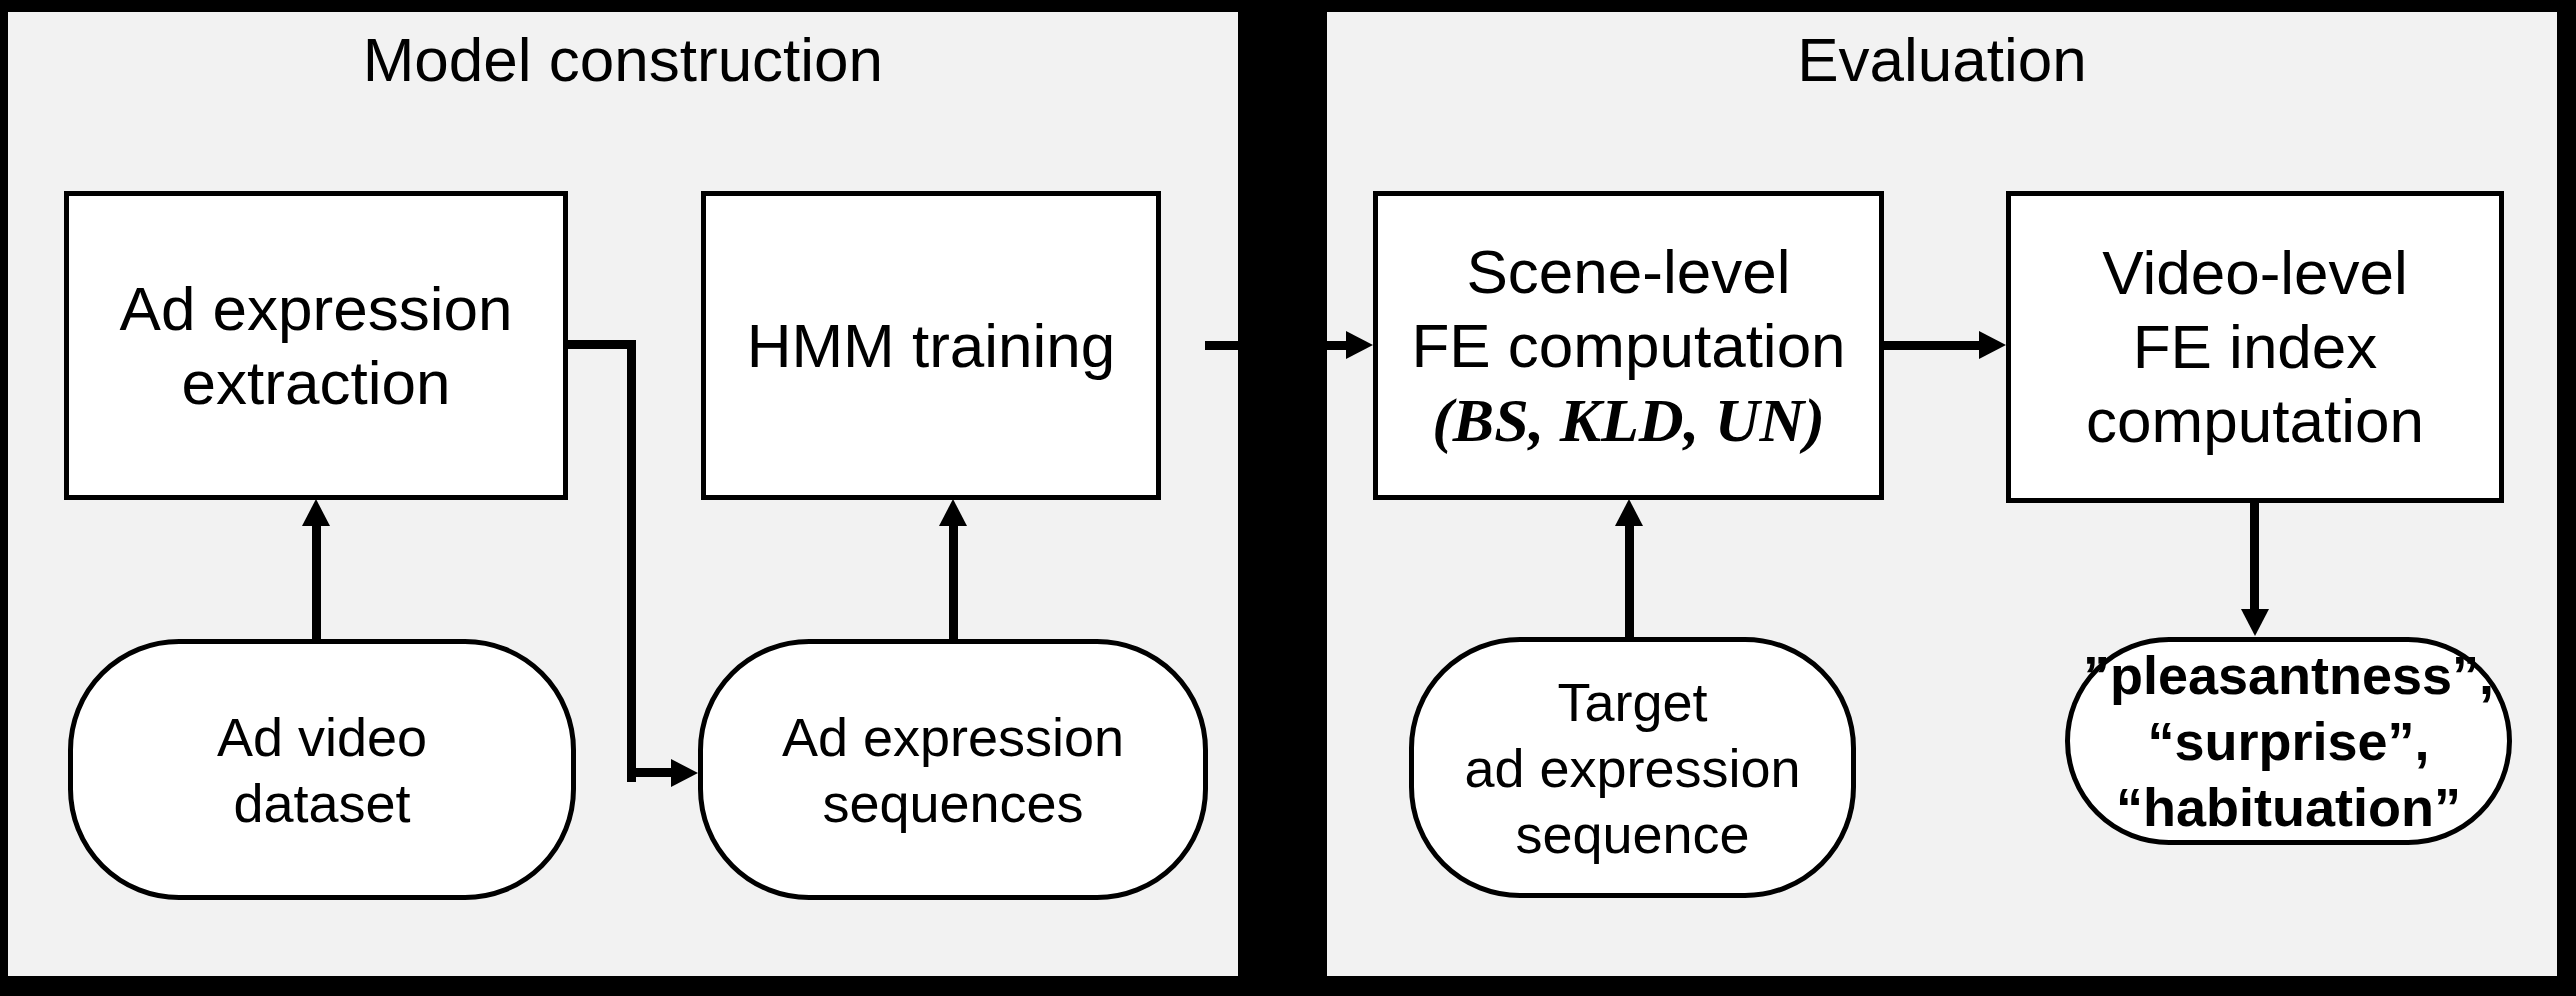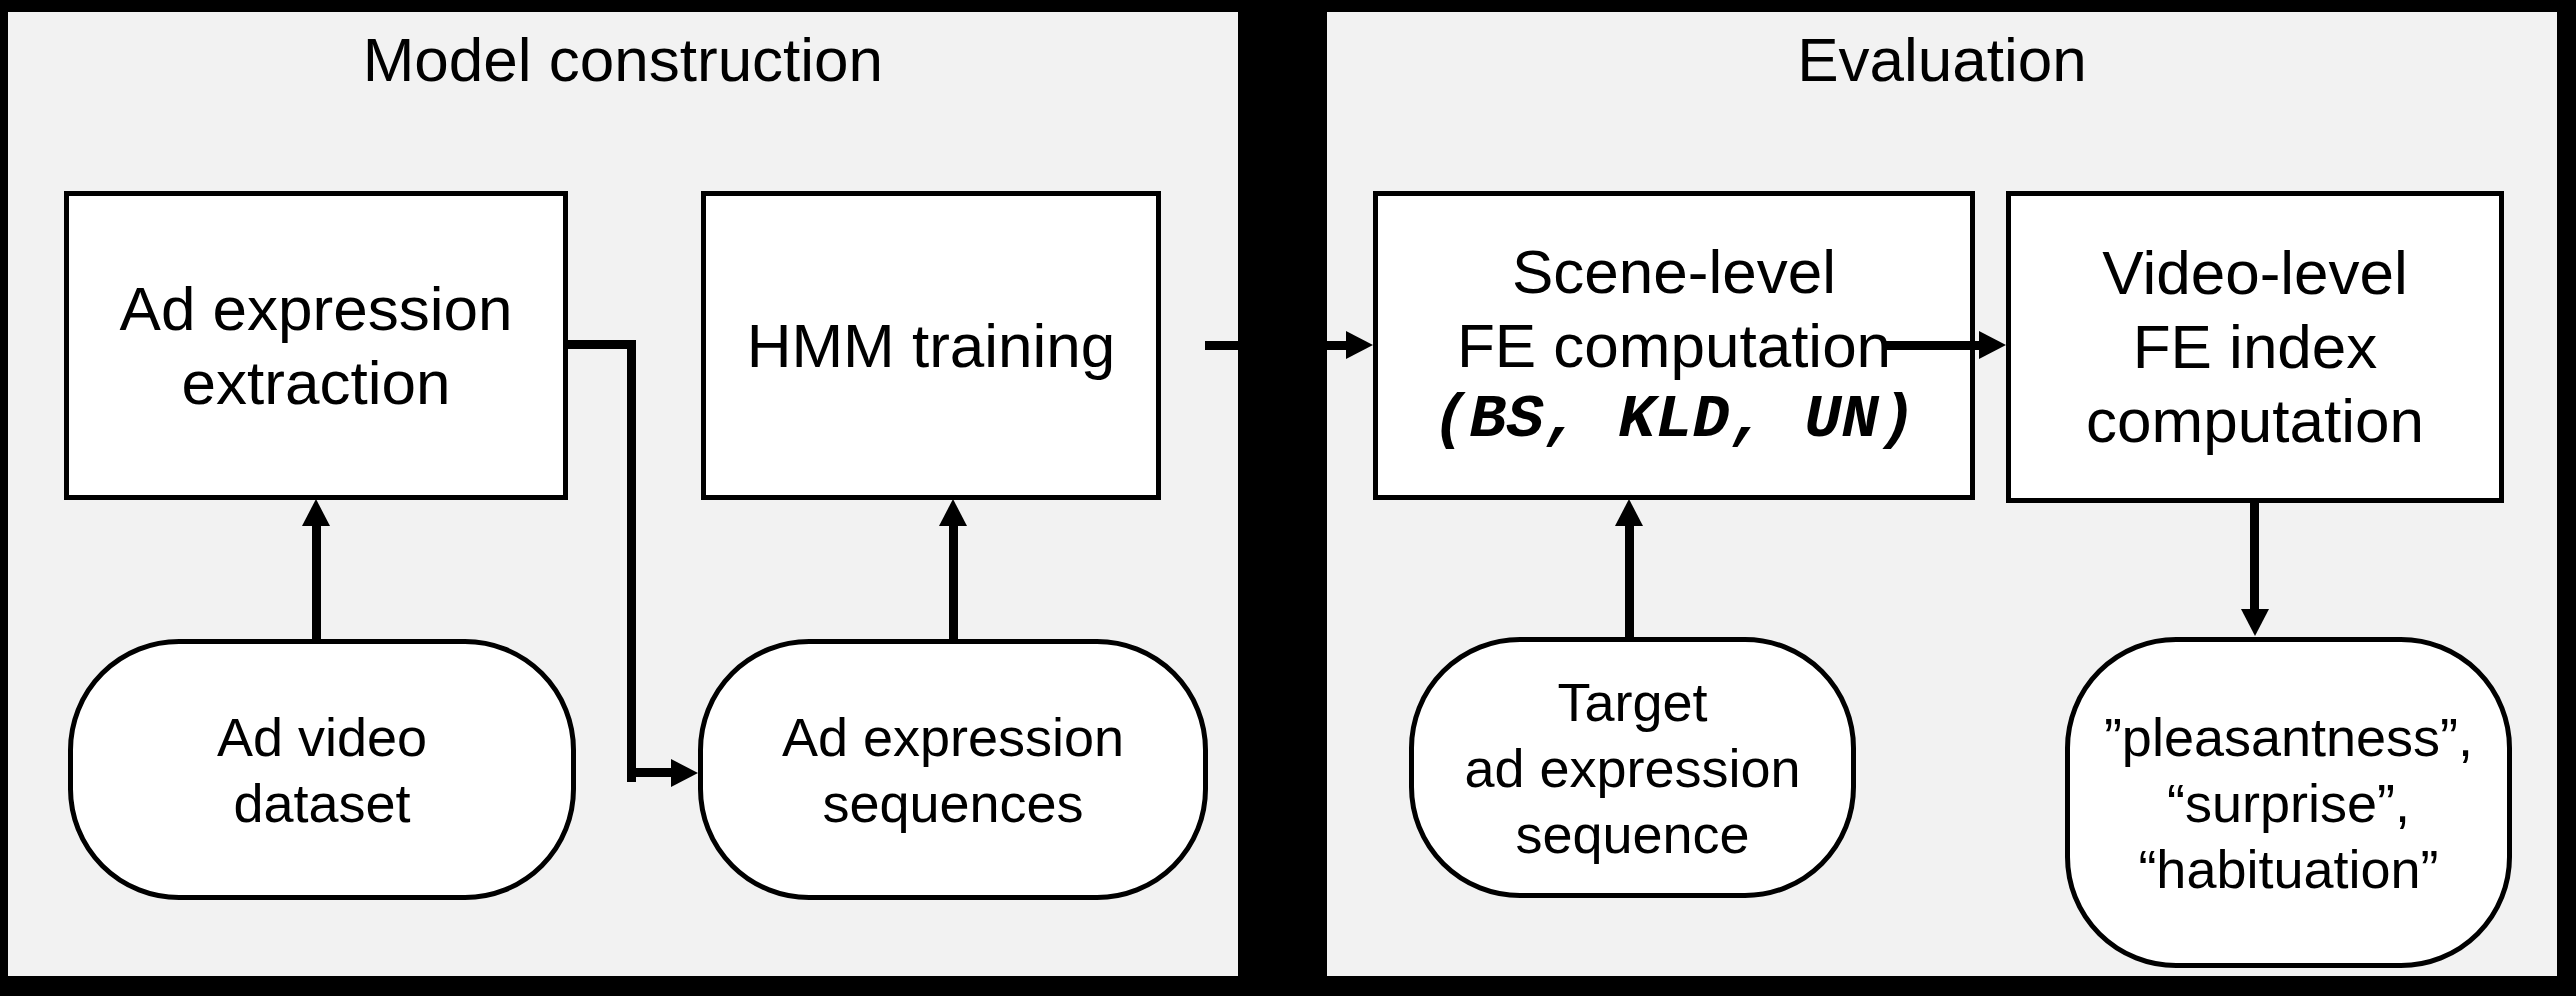--- a/index.html
+++ b/index.html
@@ -33,39 +33,39 @@
     border:5.2px solid #000;
     box-sizing:border-box;
     display:flex;flex-direction:column;
     justify-content:center;align-items:center;
     text-align:center;
   }
   .box .nl{font-size:62px;line-height:74px;white-space:nowrap;}
   .stadium{border-radius:111px;}
   .stadium .nl{font-size:54px;line-height:66px;white-space:nowrap;}
   .math-line{
-    font-family:Liberation Mono, monospace;
+    font-family:Liberation Serif, serif;
     font-style:italic;font-weight:600;
   }
   
   .shaft{position:absolute;background:#000;}
   .head{position:absolute;width:0;height:0;}
   .head-up{border-left:14.4px solid transparent;border-right:14.4px solid transparent;border-bottom:27.5px solid #000;}
   .head-down{border-left:14.4px solid transparent;border-right:14.4px solid transparent;border-top:27.5px solid #000;}
   .head-right{border-top:14.4px solid transparent;border-bottom:14.4px solid transparent;border-left:27.5px solid #000;}
 
   
   #b1{left:64px;top:191px;width:504px;height:309px;}
   #b2{left:701px;top:191px;width:460px;height:309px;}
-  #b3{left:1373px;top:191px;width:602px;height:309px;}
+  #b3{left:1373px;top:191px;width:511px;height:309px;}
   #b4{left:2006px;top:191px;width:498px;height:312px;}
   #s1{left:68px;top:639px;width:508px;height:261px;}
   #s2{left:698px;top:639px;width:510px;height:261px;}
   #s3{left:1409px;top:637px;width:447px;height:261px;}
-  #s4{left:2065px;top:637px;width:447px;height:331px;}
+  #s4{left:2065px;top:637px;width:447px;height:208px;font-weight:bold;}
 </style>
 </head>
 <body>
 
 <div id="canvas">
 
   <section class="panel left">
     <h2 class="panel-title">Model construction</h2>
   </section>
   <section class="panel right">

